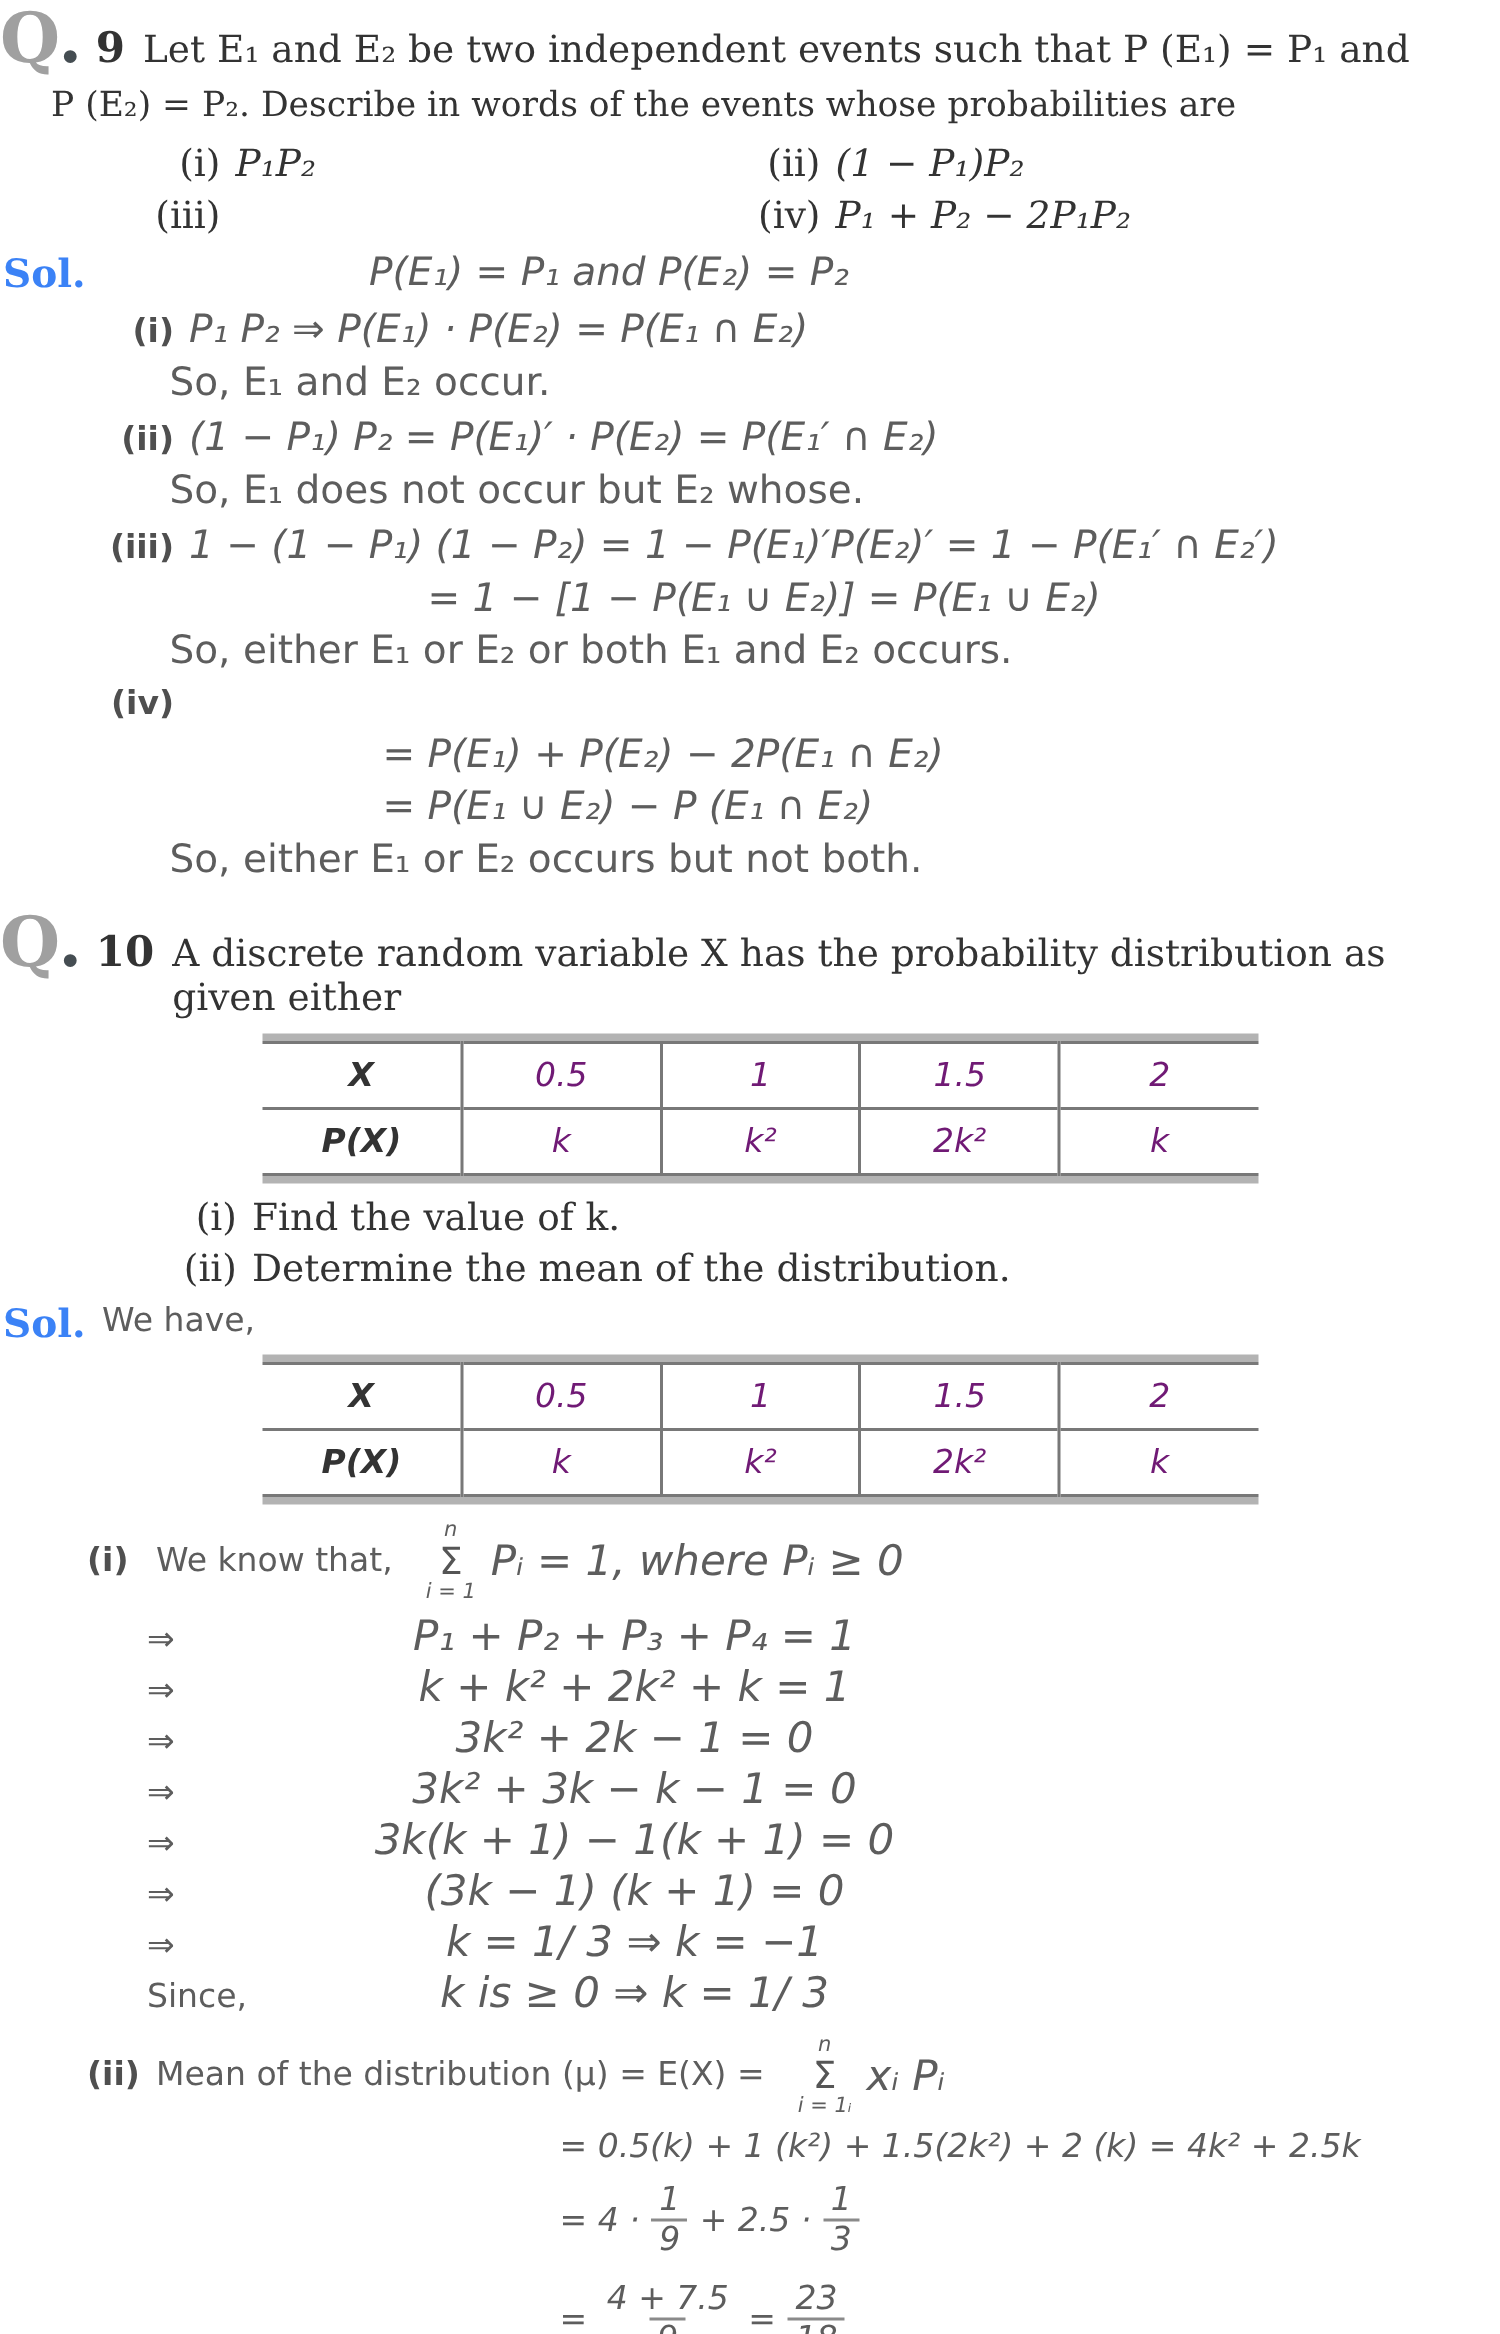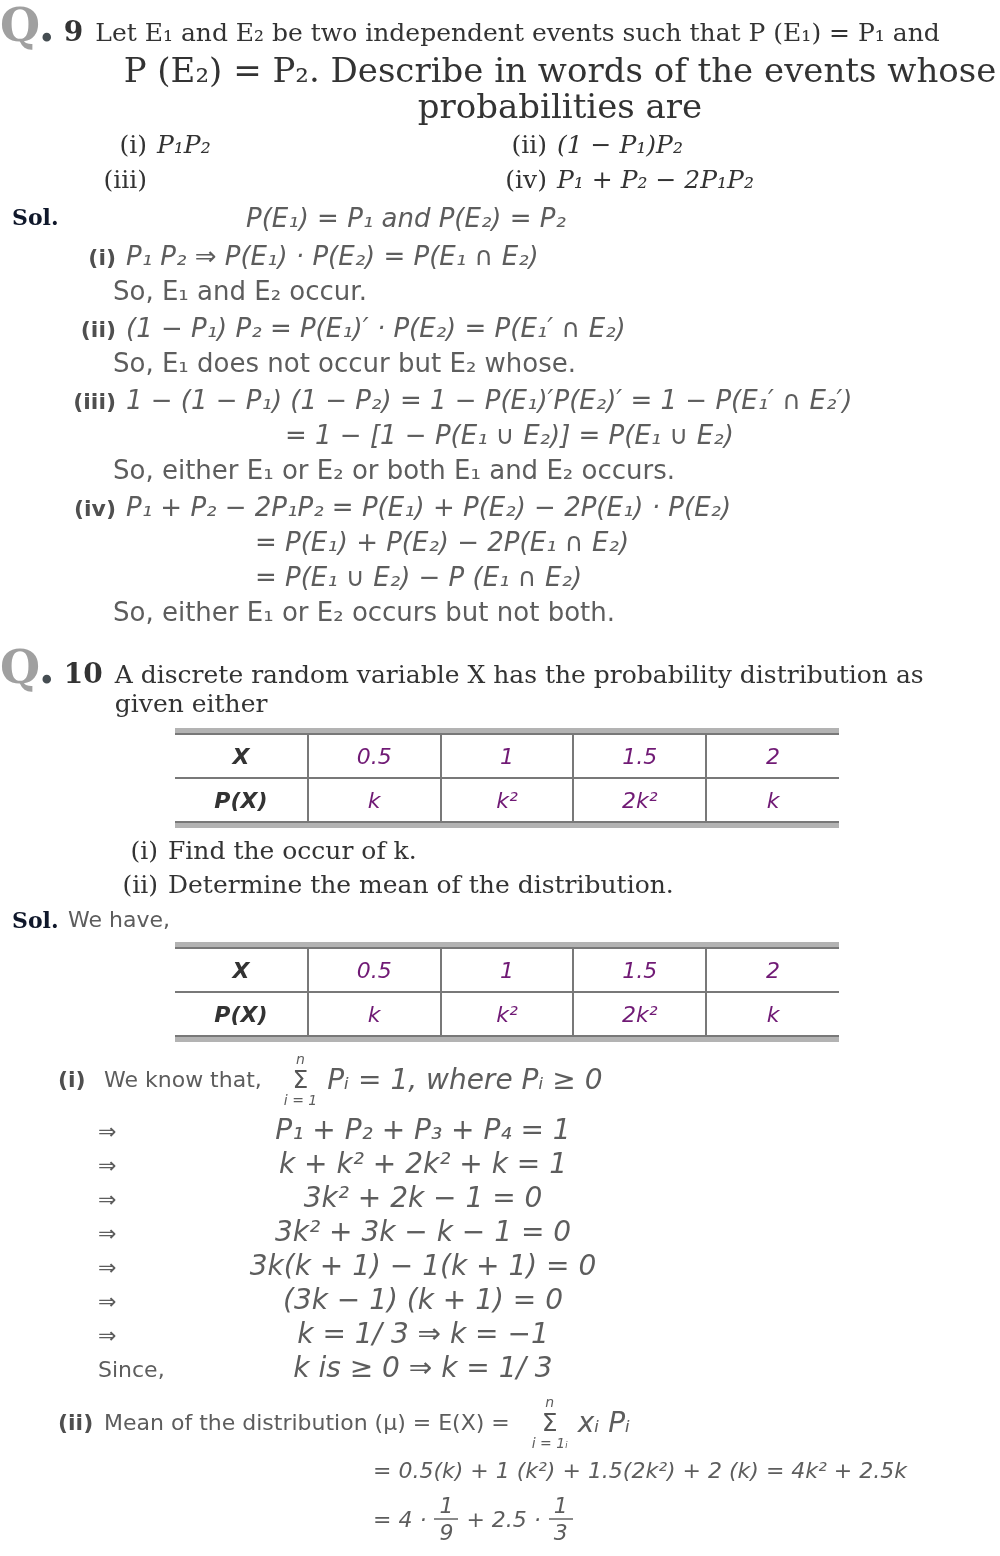--- a/index.html
+++ b/index.html
@@ -11,30 +11,30 @@
     overflow:hidden;
   }
   .page { position:relative; width:1000px; height:1556px; background:#ffffff; overflow:hidden; }
 
   
   .q-head { display:flex; align-items:baseline; padding-top:2px; }
   .q-marker { font-family:"DejaVu Serif", serif; font-weight:bold; font-size:46px; line-height:1; color:#a0a0a0; letter-spacing:1px; }
   .q-marker .q-dot { color:#454d52; }
   .q-num { font-family:"DejaVu Serif", serif; font-weight:bold; font-size:28px; color:#333; margin:0 12px 0 8px; }
   .q-text { font-family:"DejaVu Serif", serif; font-size:25px; color:#333; }
-  .q-line2 { font-family:"DejaVu Serif", serif; font-size:34px; color:#333; margin:4px 0 0 120px; line-height:36px;text-align:center; }
+  .q-line2 { font-family:"DejaVu Serif", serif; font-size:23px; color:#333; margin:4px 0 0 34px; line-height:36px; }
 
   .q9-items { margin:6px 0 0 95px; display:grid; grid-template-columns:400px auto; row-gap:6px; font-family:"DejaVu Serif", serif; font-size:25px; color:#333; }
   .q9-item { display:flex; align-items:baseline; }
   .q9-item .ilabel { display:inline-block; min-width:52px; text-align:right; }
   .q9-item .imath { font-style:italic; margin-left:10px; }
 
   
   .sol { position:relative; }
-  .sol-label { position:absolute; left:2px; top:0; font-family:"DejaVu Serif", serif; font-weight:bold; font-size:22px; color:#0f172a;margin-left:10px; }
+  .sol-label { position:absolute; left:2px; top:0; font-family:"DejaVu Serif", serif; font-weight:bold; font-size:26px; color:#3b82f6; }
   .sol-content { margin-left:68px; }
   .math { font-style:italic; }
   .sol-line { font-size:26px; line-height:28px; color:#5d5d5d; }
 
   .sol9 { margin-top:10px; }
   .sol9-given { margin-left:178px; margin-bottom:10px; }
   .step { margin-bottom:0; }
   .step-row { display:flex; align-items:baseline; margin-bottom:7px; }
   .step-label { display:inline-block; min-width:48px; text-align:right; font-size:22px; color:#4f4f4f; font-weight:bold; }
   .step-expr { margin-left:10px; }
@@ -141,21 +141,20 @@
           <span class="step-label">(iii)</span>
           <span class="sol-line math step-expr">1 − (1 − P₁) (1 − P₂) = 1 − P(E₁)′P(E₂)′ = 1 − P(E₁′ ∩ E₂′)</span>
         </div>
         <div class="sol-line math step-cont1">= 1 − [1 − P(E₁ ∪ E₂)] = P(E₁ ∪ E₂)</div>
         <div class="sol-line step-conclusion">So, either E₁ or E₂ or both E₁ and E₂ occurs.</div>
       </div>
 
       <div class="step">
         <div class="step-row">
           <span class="step-label">(iv)</span>
-          <span class="sol-line math step-expr">P₁ + P₂ − 2P₁P₂ = P(E₁) + P(E₂) − 2P(E₁) · P(E₂)</span>
         </div>
         <div class="sol-line math step-cont2">= P(E₁) + P(E₂) − 2P(E₁ ∩ E₂)</div>
         <div class="sol-line math step-cont2">= P(E₁ ∪ E₂) − P (E₁ ∩ E₂)</div>
         <div class="sol-line step-conclusion">So, either E₁ or E₂ occurs but not both.</div>
       </div>
     </div>
   </section>
 
   <section class="q10">
     <div class="q-head">
@@ -181,21 +180,21 @@
           <td class="vl">2k²</td>
           <td class="vl">k</td>
         </tr>
       </tbody>
         </table>
     </div>
 
     <div class="q10-items">
       <div class="q10-item">
         <span class="ilabel">(i)</span>
-        <span class="itext">Find the occur of k.</span>
+        <span class="itext">Find the value of k.</span>
       </div>
       <div class="q10-item">
         <span class="ilabel">(ii)</span>
         <span class="itext">Determine the mean of the distribution.</span>
       </div>
     </div>
   </section>
 
   <section class="sol sol10">
     <span class="sol-label">Sol.</span>

